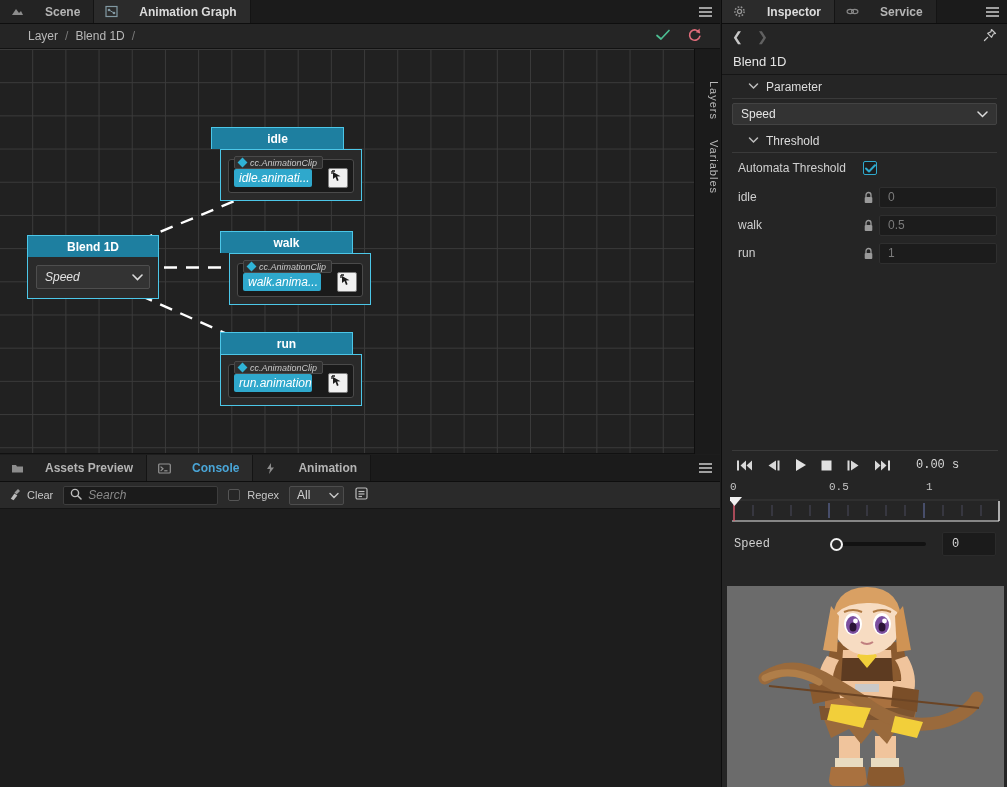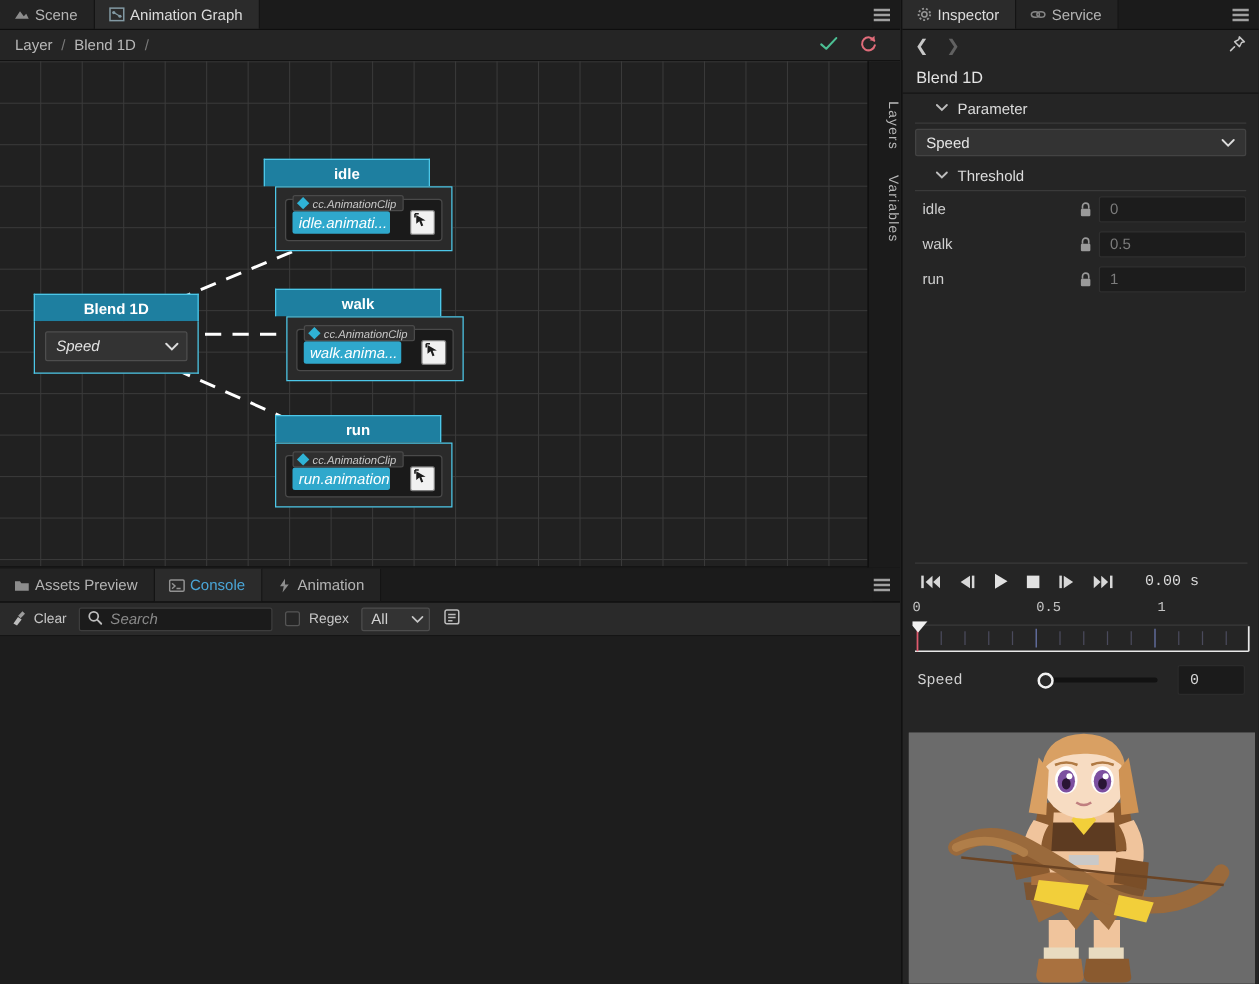--- a/index.html
+++ b/index.html
@@ -16,41 +16,42 @@
   
   #left-pane { position: absolute; left: 0; top: 0; width: 720px; height: 787px; background: #1d1d1d; }
 
   .tabbar {
     display: flex; align-items: stretch;
     height: 24px; background: #1b1b1b;
     border-bottom: 1px solid #0e0e0e;
     position: relative;
   }
   .tab {
-    display: flex; align-items: center; gap: 4px;
+    display: flex; align-items: center; gap: 21px;
     padding: 0 13px 0 11px;
     font-size: 12px; color: #b4b4b4;
     background: #232323;
     border-right: 1px solid #141414;
     cursor: default;
     white-space: nowrap;
+    font-weight: bold;
   }
   .tab.active { background: #2b2b2b; color: #dcdcdc; }
   .tab .ticon { display: inline-flex; width: 13px; height: 13px; opacity: .75; }
   .tabbar .filler { flex: 1; background: #1b1b1b; border-bottom: 0; }
   .hamburger {
     width: 22px; display: flex; flex-direction: column; justify-content: center;
     align-items: center; gap: 2px; cursor: default; padding-right: 8px;
   }
   .hamburger i { display: block; width: 13px; height: 2px; background: #a0a0a0; }
 
   
   .crumbbar {
     height: 25px; background: #252525;
-    display: flex; align-items: center; padding: 0 8px 0 12px;
+    display: flex; align-items: center; padding: 0 8px 0 28px;
     border-bottom: 1px solid #121212;
     gap: 48px;
   }
   .crumbs { display: flex; align-items: center; gap: 7px; font-size: 12px; color: #b9b9b9; }
   .crumbs .sep { color: #7a7a7a; }
   .crumbs .crumb { cursor: default; }
   .crumbbar .spacer { flex: 1; }
   .crumb-actions { display: flex; align-items: center; gap: 16px; padding-right: 10px; }
 
   
@@ -509,20 +510,28 @@
 
   <div class="sect-head">
     <span class="caret">
       <svg width="11" height="8" viewBox="0 0 11 8">
             <path d="M1.5 2 L5.5 6 L9.5 2" fill="none" stroke="#bdbdbd" stroke-width="1.5" stroke-linecap="round"></path>
           </svg>
     </span>
     <span>Threshold</span>
   </div>
 
+  <div class="prow" style="height:30px; gap:0;">
+    <span class="lbl" style="width:131px; padding-left:6px;">Automata Threshold</span>
+    <span class="chk">
+      <svg width="11" height="9" viewBox="0 0 11 9">
+            <path d="M1 4.5 L4 7.5 L10 1.2" fill="none" stroke="#2fa8cc" stroke-width="2" stroke-linecap="round" stroke-linejoin="round"></path>
+          </svg>
+    </span>
+  </div>
 
   <div class="thr-row">
     <span class="name">idle</span>
     <span class="lock">
       <svg width="11" height="13" viewBox="0 0 11 13">
         <path d="M3 6 L3 4 A2.5 2.5 0 0 1 8 4 L8 6" fill="none" stroke="#999" stroke-width="1.3"></path>
         <rect x="1.7" y="6" width="7.6" height="6" rx="1" fill="#9a9a9a"></rect>
       </svg>
     </span>
     <span class="thr-input">0</span>

